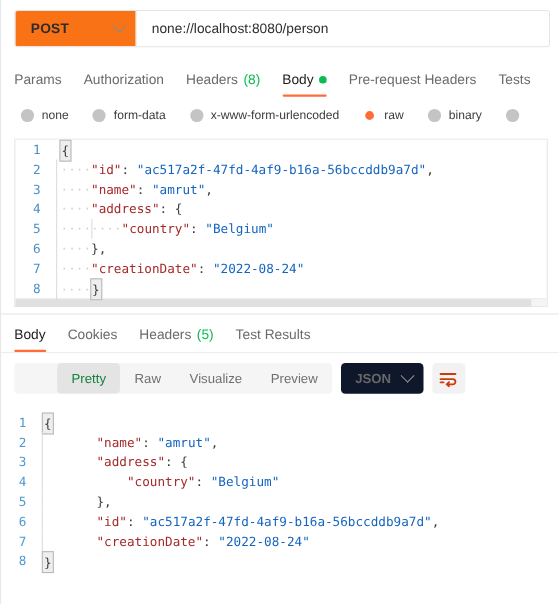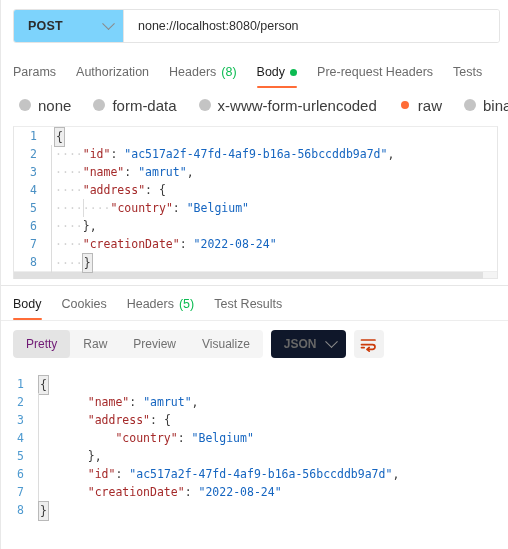--- a/index.html
+++ b/index.html
@@ -28,21 +28,21 @@
     border-radius: 3px;
     background: #ffffff;
     overflow: hidden;
   }
   .method-select {
     display: flex;
     align-items: center;
     justify-content: space-between;
     min-width: 110px;
     padding: 0 10px 0 14px;
-    background: #7dd3fc;
+    background: #f97316;
     border-right: 1px solid #e4e4e4;
     cursor: pointer;
   }
   .method-label {
     font-size: 12.5px;
     font-weight: bold;
     color: #2c2c2c;
     letter-spacing: .2px;
   }
   .chev {
@@ -107,21 +107,21 @@
     gap: 22px;
     padding: 0 12px 0 18px;
     height: 34px;
     flex: 0 0 auto;
     overflow: hidden;
   }
   .radio {
     display: flex;
     align-items: center;
     gap: 7px;
-    font-size: 15px;
+    font-size: 11px;
     color: #3c3c3c;
     cursor: pointer;
     white-space: nowrap;
   }
   .radio .bullet {
     width: 12px; height: 12px;
     border-radius: 50%;
     background: #c4c4c4;
     flex: 0 0 auto;
   }
@@ -236,22 +236,23 @@
     display: flex;
     align-items: center;
     padding: 0 13px;
     font-size: 12px;
     color: #707070;
     cursor: pointer;
     white-space: nowrap;
   }
   .seg .segbtn.active {
     background: #e4e4e4;
-    color: #701a75;
+    color: #15803d;
     border-radius: 4px;
+    margin-left: 39px;
   }
   .type-select {
     display: flex;
     align-items: center;
     gap: 10px;
     background: #0f172a;
     border-radius: 4px;
     height: 28px;
     padding: 0 10px 0 13px;
     cursor: pointer;
@@ -367,24 +368,24 @@
 
 <div class="res-toolbar">
   <div class="seg">
     <div class="segbtn active">
       <span>Pretty</span>
     </div>
     <div class="segbtn">
       <span>Raw</span>
     </div>
     <div class="segbtn">
-      <span>Preview</span>
+      <span>Visualize</span>
     </div>
     <div class="segbtn">
-      <span>Visualize</span>
+      <span>Preview</span>
     </div>
   </div>
   <div class="type-select">
     <span class="tlabel">JSON</span>
     <span class="chev"></span>
   </div>
   <div class="wrap-btn">
     <svg width="17" height="15" viewBox="0 0 17 15">
       <line x1="1.5" y1="3" x2="15" y2="3" stroke="#cc3b0a" stroke-width="1.7" stroke-linecap="round"></line>
       <path d="M1.5 7.6 H12.6 a2.4 2.4 0 0 1 0 4.8 H7.4" stroke="#cc3b0a" stroke-width="1.7" fill="none" stroke-linecap="round"></path>

